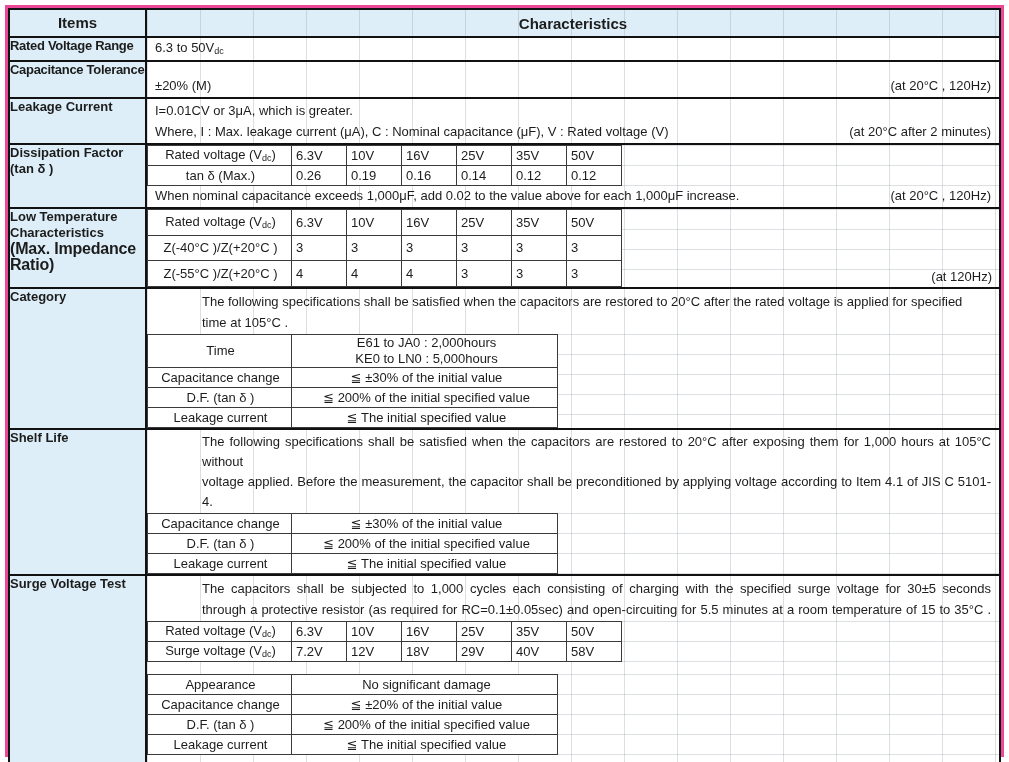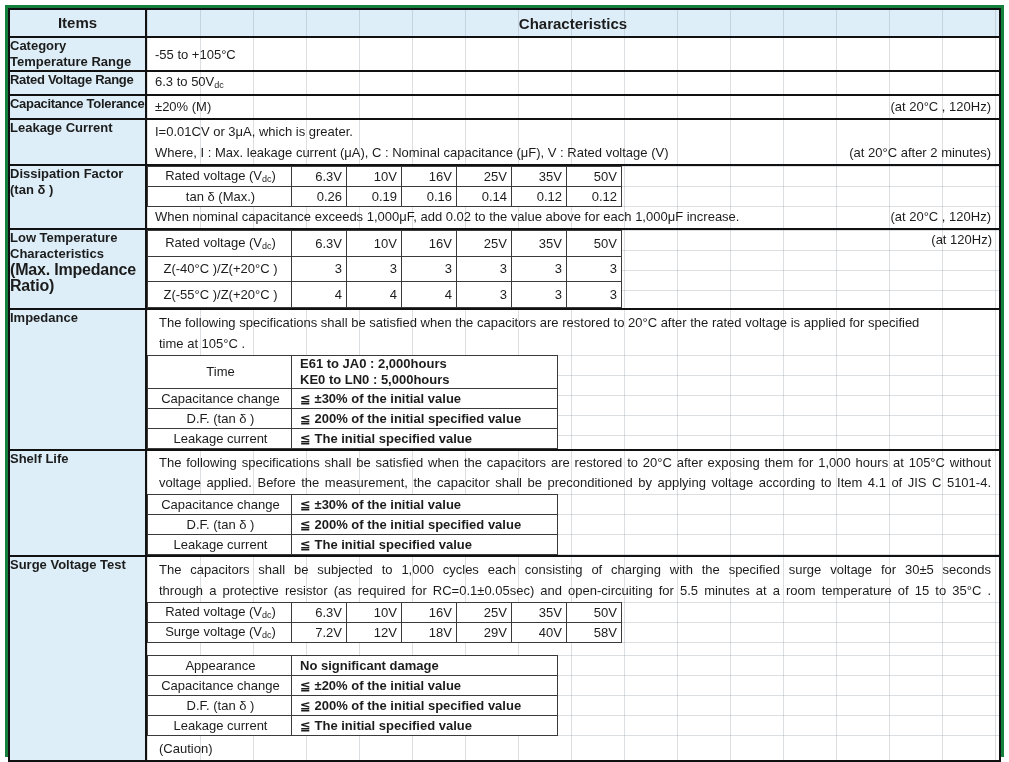--- a/index.html
+++ b/index.html
@@ -7,21 +7,21 @@
   body {
     font-family: "Liberation Sans", "DejaVu Sans", sans-serif;
     font-size: 13px;
     color: #1c1c1c;
     width: 1009px;
   }
   .sheet {
     margin: 5px;
     width: 999px;
     height: 752px;
-    border: 3px solid #15803d;
+    border: 3px solid #ec4899;
   }
   table.main {
     border-collapse: collapse;
     table-layout: fixed;
     width: 100%;
     height: 100%;
   }
   table.main > tbody > tr > td {
     border: 2px solid #111;
     vertical-align: top;
@@ -60,55 +60,56 @@
   tr.r-header td.char {
     background-image: repeating-linear-gradient(90deg,
       rgba(140,150,160,0.30) 0px, rgba(140,150,160,0.30) 1px,
       transparent 1px, transparent 53px);
   }
 
   .pad { padding: 2px 8px; line-height: 20px; }
   .vmid { padding-top: 7px; }
   .flexline { display: flex; justify-content: space-between; align-items: baseline; }
   .note { white-space: nowrap; padding-left: 10px; }
-  .para { padding: 2px 8px 1px 12px; line-height: 21px; }
+  .para { padding: 2px 8px 1px 12px; line-height: 21px; margin-left: 43px; }
   .just { text-align: justify; text-align-last: justify; }
   sub { font-size: 9px; vertical-align: baseline; position: relative; top: 2px; margin-top: 27px; }
 
   
   .trow { display: flex; align-items: stretch; }
   table.itab {
     border-collapse: collapse;
     table-layout: fixed;
     background: #fff;
     flex: 0 0 auto;
   }
   table.itab td {
     border: 1px solid #3a3a3a;
     height: 20px;
     line-height: 17px;
     padding: 0 4px;
     background: #fff;
     vertical-align: middle;
   }
   table.itab td.lab { text-align: center; padding-left: 6px; }
-  table.itab td.val { text-align: right; }
-  table.itab td.vleft { text-align: left; padding-left: 8px; font-weight: bold; }
+  table.itab td.val { text-align: left; }
+  table.itab td.vleft { text-align: center; padding-left: 8px; }
   col.ci-lab { width: 144px; }
   col.ci-v { width: 55px; }
   col.ci-wide { width: 266px; }
   tr.time-row td { height: 33px; line-height: 16px; }
 
   
   .fill {
     flex: 1 1 auto;
     background-image: repeating-linear-gradient(180deg,
       rgba(140,150,160,0.30) 0px, rgba(140,150,160,0.30) 1px,
       transparent 1px, transparent 20px);
     display: flex;
+    align-items: flex-end;
     justify-content: flex-end;
   }
   .fill .corner-note { line-height: 20px; padding-right: 7px; white-space: nowrap; }
   .gap12 { height: 12px; }
 </style>
 </head>
 <body>
 
 <div class="sheet">
 <table class="main">
@@ -116,38 +117,32 @@
         <col class="c-items">
         <col>
       </colgroup>
 <tbody>
 
   <tr class="r-header">
     <td class="item">Items</td>
     <td class="char">Characteristics</td>
   </tr>
 
-  <tr>
-    <td class="item" style="height:32px">Category Temperature Range</td>
-    <td class="char">
-      <div class="pad vmid">-55 to +105°C</div>
-    </td>
-  </tr>
 
   <tr>
     <td class="item" style="height:20px"><span class="nowrap">Rated Voltage Range</span></td>
     <td class="char">
       <div class="pad" style="padding-top:1px;line-height:18px"><span>6.3 to 50V</span><sub>dc</sub></div>
     </td>
   </tr>
 
   <tr>
     <td class="item" style="height:21px"><span class="nowrap">Capacitance Tolerance</span></td>
     <td class="char">
-      <div class="pad flexline" style="padding-top:1px;line-height:19px">
+      <div class="pad flexline" style="padding-top:14px;line-height:19px">
         <span>±20%  (M)</span>
         <span class="note">(at 20°C , 120Hz)</span>
       </div>
     </td>
   </tr>
 
   <tr>
     <td class="item" style="height:40px">Leakage Current</td>
     <td class="char">
       <div class="pad" style="line-height:19px">I=0.01CV or 3μA, which is greater.</div>
@@ -253,21 +248,21 @@
           </tbody>
         </table>
         <div class="fill">
           <span class="corner-note">(at 120Hz)</span>
         </div>
       </div>
     </td>
   </tr>
 
   <tr>
-    <td class="item" style="height:134px">Impedance</td>
+    <td class="item" style="height:134px">Category</td>
     <td class="char">
       <div class="para">
         <div>The following specifications shall be satisfied when the capacitors are restored to 20°C after the rated voltage is applied for specified</div>
         <div>time at 105°C .</div>
       </div>
       <div class="trow">
         <table class="itab">
           <colgroup>
                   <col class="ci-lab">
                   <col class="ci-wide">

